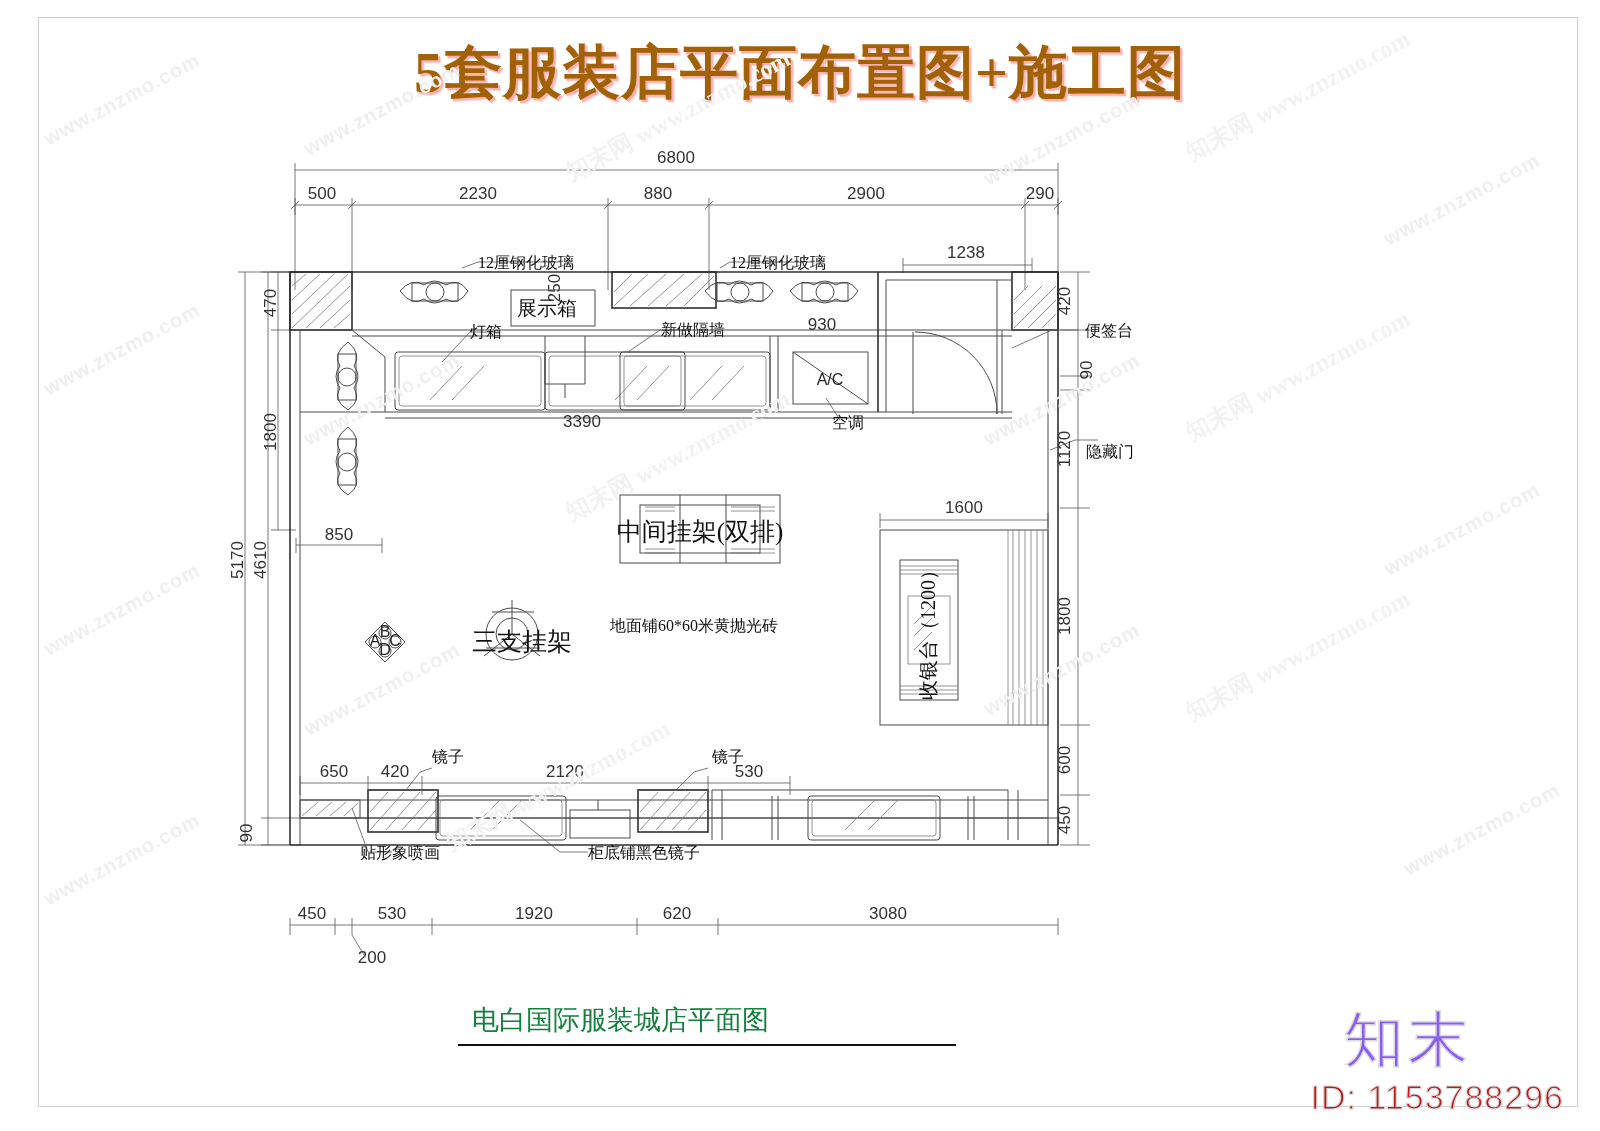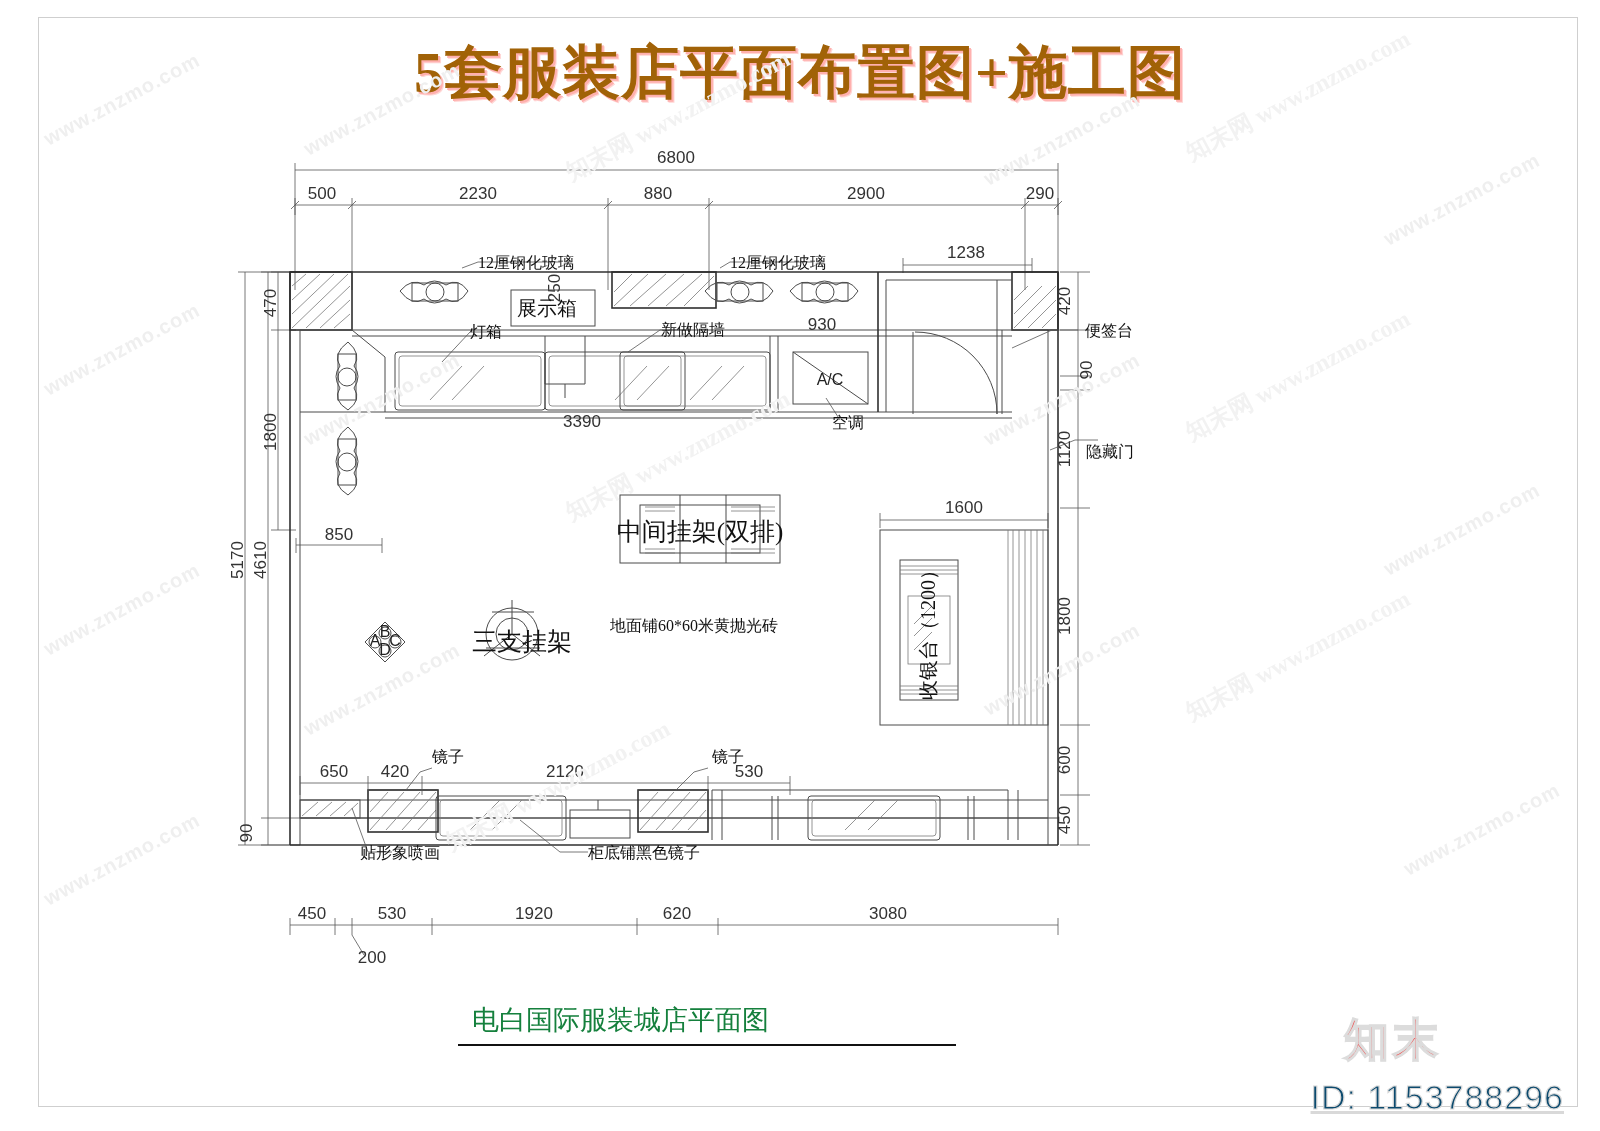--- a/index.html
+++ b/index.html
@@ -32,26 +32,26 @@
 
   
   .wm{position:absolute;color:#efefef;font-size:20px;font-weight:bold;
       font-family:"Liberation Sans",sans-serif;white-space:nowrap;
       transform:rotate(-28deg);transform-origin:left top;pointer-events:none;
       letter-spacing:1px;}
   .wm2{position:absolute;color:#f2f2f2;font-size:24px;font-weight:bold;
       font-family:"Liberation Serif",serif;white-space:nowrap;
       transform:rotate(-28deg);transform-origin:left top;pointer-events:none;}
   .brand{position:absolute;right:36px;bottom:58px;width:220px;height:62px;}
-  .brandtxt{font-family:"Liberation Serif","DejaVu Serif",serif;font-size:45px;
-      color:#ef4444;-webkit-text-stroke:1.5px #dcdcdc;text-stroke:1.5px #dcdcdc;
-      font-weight:bold;line-height:58px;letter-spacing:4px;}
+  .brandtxt{font-family:"Liberation Serif","DejaVu Serif",serif;font-size:60px;
+      color:#8b5cf6;-webkit-text-stroke:1.5px #dcdcdc;text-stroke:1.5px #dcdcdc;
+      font-weight:normal;line-height:58px;letter-spacing:4px;}
   .brandid{position:absolute;right:36px;bottom:14px;
       font-family:"Liberation Sans",sans-serif;font-size:34px;
-      color:#0c4a6e;-webkit-text-stroke:1.2px #d9d9d9;letter-spacing:1px;text-decoration:underline;}
+      color:#b91c1c;-webkit-text-stroke:1.2px #d9d9d9;letter-spacing:1px;}
 </style>
 </head>
 <body>
 
 <div id="sheet">
 
   <div class="frame"></div>
 
   <div class="title">5套服装店平面布置图+施工图</div>
 

